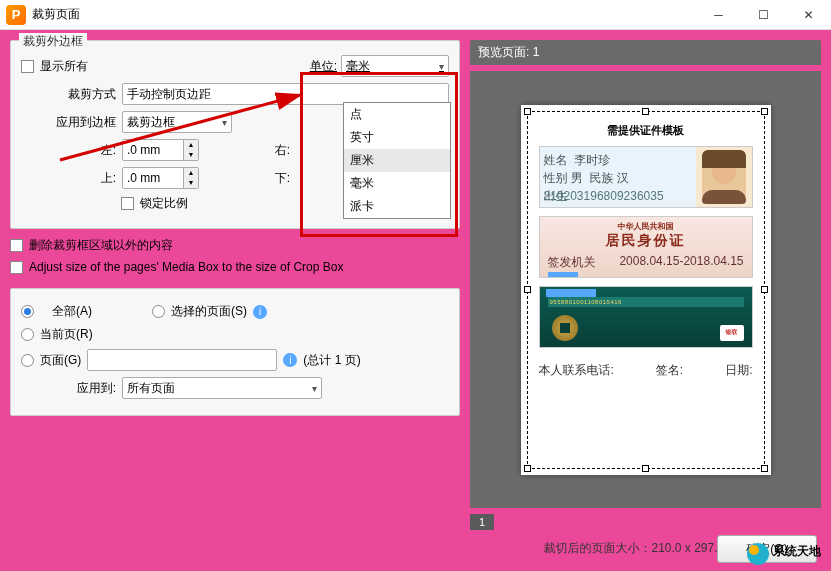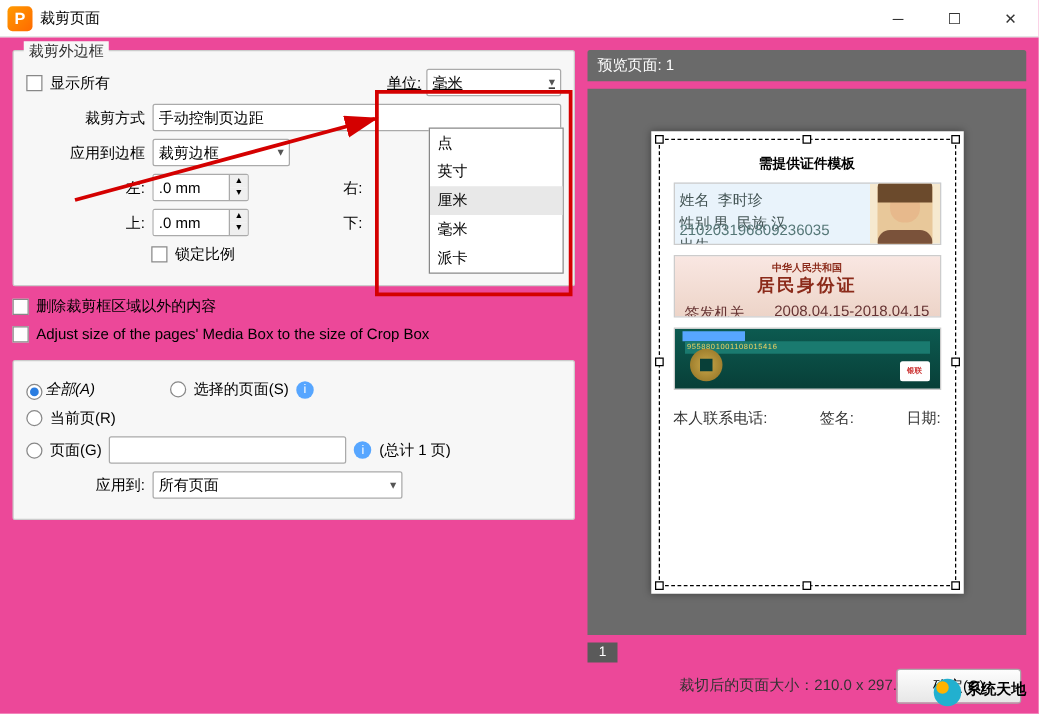--- a/index.html
+++ b/index.html
@@ -47,21 +47,21 @@
 .preview-area { flex:1; background:#6b6b6b; position:relative; display:flex; align-items:center; justify-content:center; overflow:hidden; }
 .page-wrap { background:#fff; width:250px; height:370px; box-shadow:0 0 6px rgba(0,0,0,0.4); position:relative; }
 .crop-rect { position:absolute; border:1px dashed #000; left:6px; top:6px; right:6px; bottom:6px; }
 .handle { position:absolute; width:7px; height:7px; background:#fff; border:1px solid #000; }
 .h-tl{top:-4px;left:-4px}.h-tr{top:-4px;right:-4px}.h-bl{bottom:-4px;left:-4px}.h-br{bottom:-4px;right:-4px}
 .h-tm{top:-4px;left:calc(50% - 4px)}.h-bm{bottom:-4px;left:calc(50% - 4px)}
 .h-ml{left:-4px;top:calc(50% - 4px)}.h-mr{right:-4px;top:calc(50% - 4px)}
 
 .doc-content { position:absolute; top:18px; left:18px; right:18px; bottom:18px; display:flex; flex-direction:column; gap:8px; font-size:9px; }
 .doc-title { text-align:center; font-weight:bold; font-size:11px; }
-.card { display:flex; border:1px solid #ccc; height:50px; overflow:hidden; }
+.card { display:flex; border:1px solid #ccc; height:62px; overflow:hidden; }
 .card1 { background:#e9f3fb; }
 .card1-left { flex:1; padding:4px; font-size:7px; color:#455; line-height:1.5; position:relative; }
 .card1-right { width:56px; background:#f6e9cf; display:flex; align-items:center; justify-content:center; }
 .card2 { background:linear-gradient(#f9e7e2,#edd4c8); flex-direction:column; align-items:center; padding:2px; color:#8b2a1a; justify-content:flex-start; }
 .emblem { width:14px; height:14px; border-radius:50%; background:#c23; margin:1px; }
 .card3 { background:linear-gradient(#0c5a50,#083f38); position:relative; }
 .coin { position:absolute; width:26px; height:26px; background:radial-gradient(circle,#caa84a,#8d6e22); border-radius:50%; left:12px; bottom:6px; }
 .coin::after { content:""; position:absolute; width:10px; height:10px; background:#083f38; left:8px; top:8px; }
 .redact { background:#57a6ff; height:8px; }
 .strip { position:absolute; top:10px; left:8px; right:8px; height:10px; background:#1a7a6f; color:#f4d462; font-size:6px; padding:0 2px; line-height:10px; letter-spacing:0.5px; }
@@ -172,21 +172,21 @@
       </div>
       <div class="row">
         <span class="checkbox"></span>
         <span>Adjust size of the pages' Media Box to the size of Crop Box</span>
       </div>
     </div>
 
     <div class="group" style="padding-top:14px;">
 
       <div class="row" style="gap:60px;">
-        <div style="display:flex;align-items:flex-end;gap:2px;font-style:italic;">
+        <div style="display:flex;align-items:center;gap:18px;">
           <span class="radio checked"></span>
           <span>全部(A)</span>
         </div>
         <div style="display:flex;align-items:center;gap:6px;">
           <span class="radio"></span>
           <span>选择的页面(S)</span>
           <span class="info-icon">i</span>
         </div>
       </div>
 

